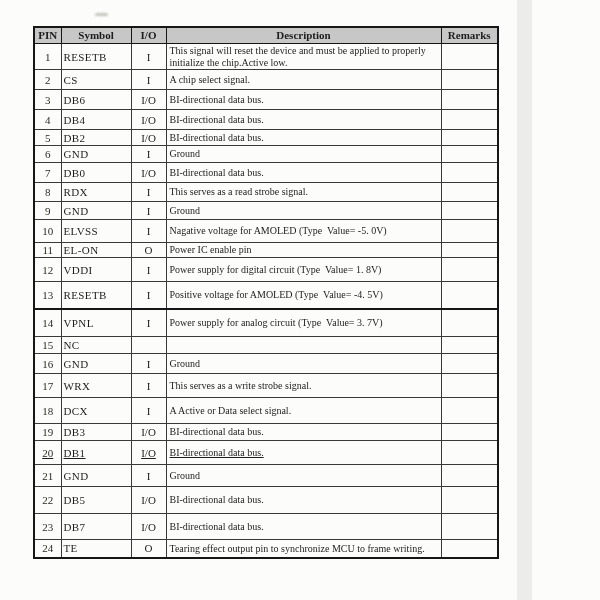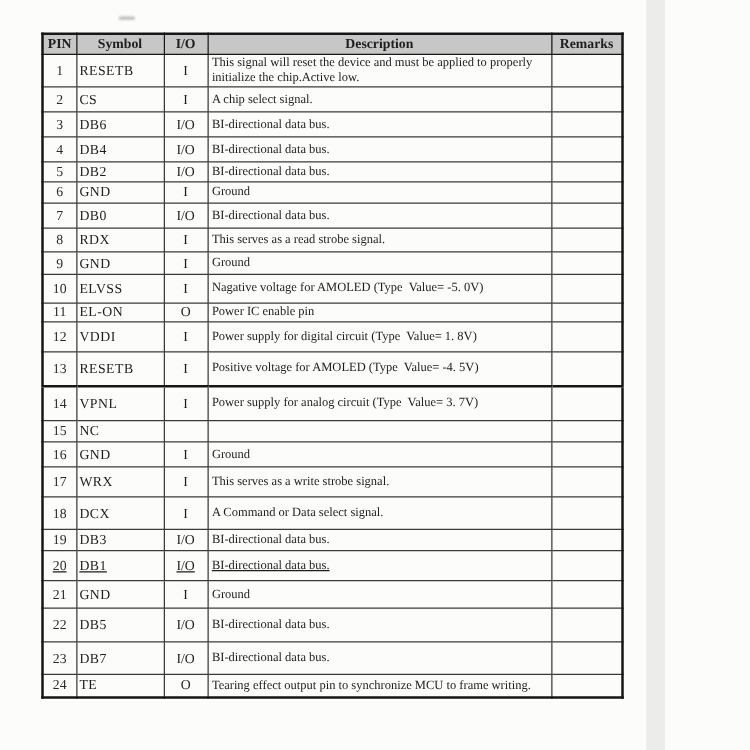--- a/index.html
+++ b/index.html
@@ -209,21 +209,21 @@
           <td class="pin-cell">17</td>
           <td class="symbol-cell">WRX</td>
           <td class="io-cell">I</td>
           <td class="description-cell">This serves as a write strobe signal.</td>
           <td class="remarks-cell"></td>
         </tr>
         <tr style="height: 26px;">
           <td class="pin-cell">18</td>
           <td class="symbol-cell">DCX</td>
           <td class="io-cell">I</td>
-          <td class="description-cell">A Command or Data select signal.</td>
+          <td class="description-cell">A Active or Data select signal.</td>
           <td class="remarks-cell"></td>
         </tr>
         <tr style="height: 17px;">
           <td class="pin-cell">19</td>
           <td class="symbol-cell">DB3</td>
           <td class="io-cell">I/O</td>
           <td class="description-cell">BI-directional data bus.</td>
           <td class="remarks-cell"></td>
         </tr>
         <tr style="height: 24px; text-decoration: underline;">

